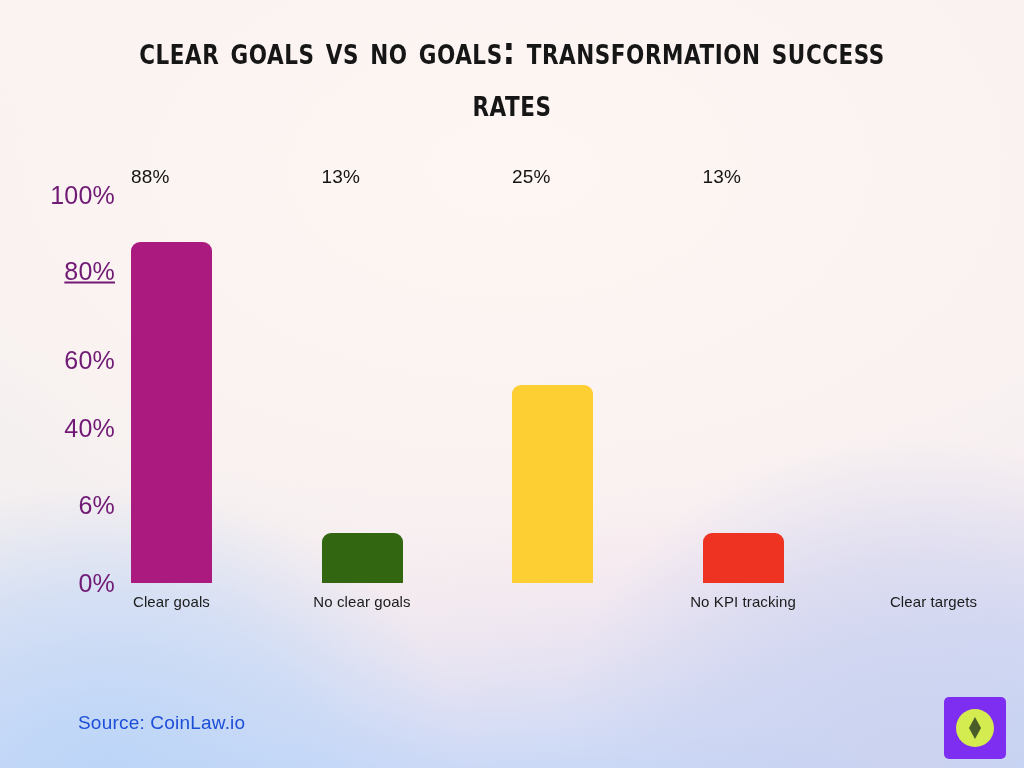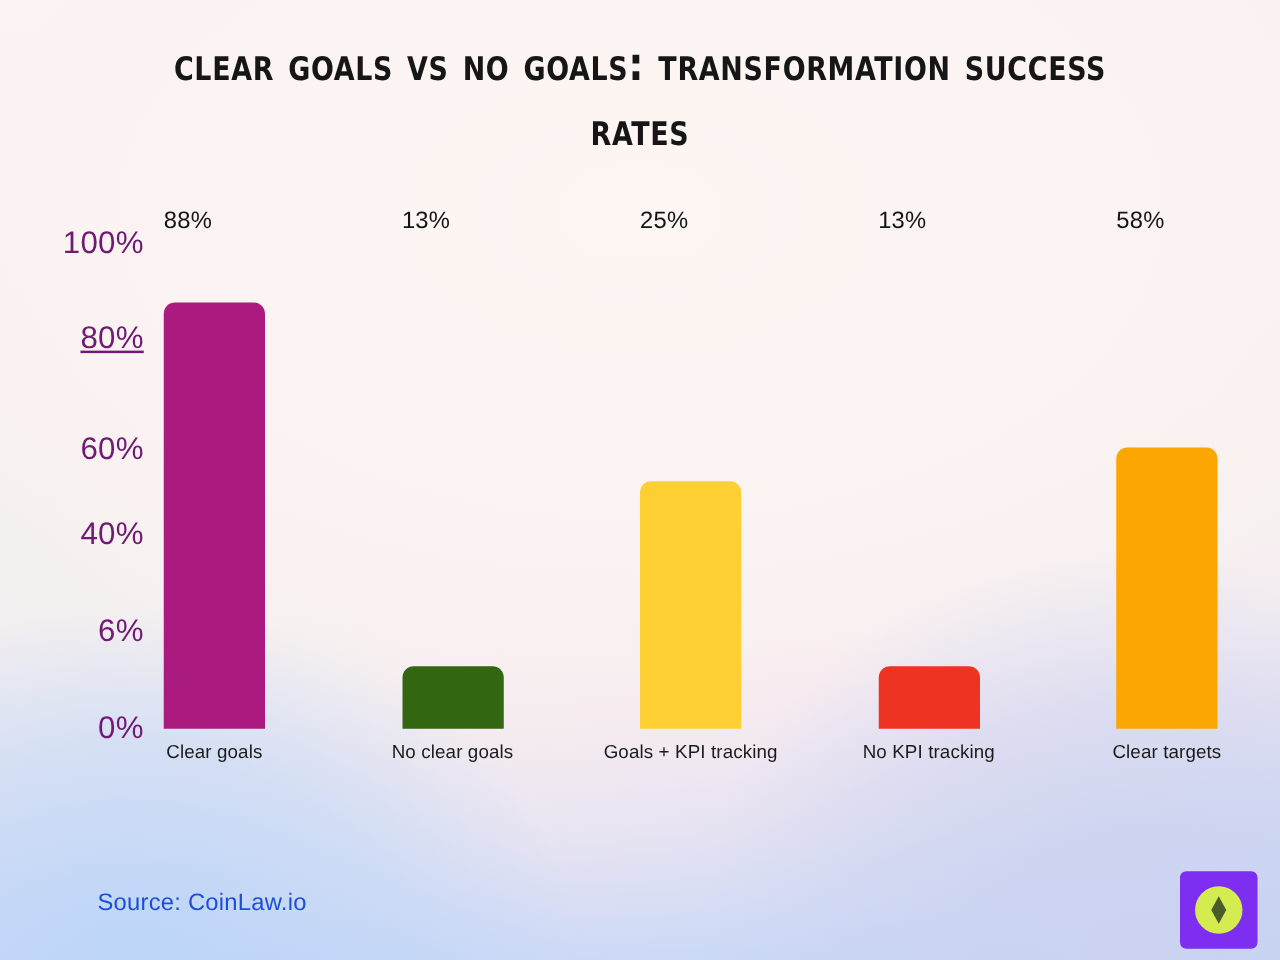--- a/index.html
+++ b/index.html
@@ -162,32 +162,28 @@
       <div class="bar-slot" style="left: 190.5px; width: 81px; height: 388px;">
         <div class="bar" style="height: 50.44px; background: rgb(51, 102, 17);">
           <div class="bar-value">13%</div>
         </div>
         <div class="bar-label">No clear goals</div>
       </div>
       <div class="bar-slot" style="left: 381px; width: 81px; height: 388px;">
         <div class="bar" style="height: 197.88px; background: rgb(253, 207, 51);">
           <div class="bar-value">25%</div>
         </div>
-        <div class="bar-label">Goals + KPI tracking</div>
       </div>
       <div class="bar-slot" style="left: 571.5px; width: 81px; height: 388px;">
         <div class="bar" style="height: 50.44px; background: rgb(238, 51, 34);">
           <div class="bar-value">13%</div>
         </div>
         <div class="bar-label">No KPI tracking</div>
       </div>
       <div class="bar-slot" style="left: 762px; width: 81px; height: 388px;">
-        <div class="bar" style="height: 225.04px; background: rgb(251, 166, 1);">
-          <div class="bar-value">58%</div>
-        </div>
         <div class="bar-label">Clear targets</div>
       </div>
     </div>
 </div>
 
 <div id="source">Source: CoinLaw.io</div>
 
 <div id="logo" style="background: rgb(125, 46, 240);">
   <svg width="62" height="62" viewBox="0 0 62 62">
     <circle id="logo-circle" cx="31" cy="31" r="19" fill="#d4ec4f"></circle>

